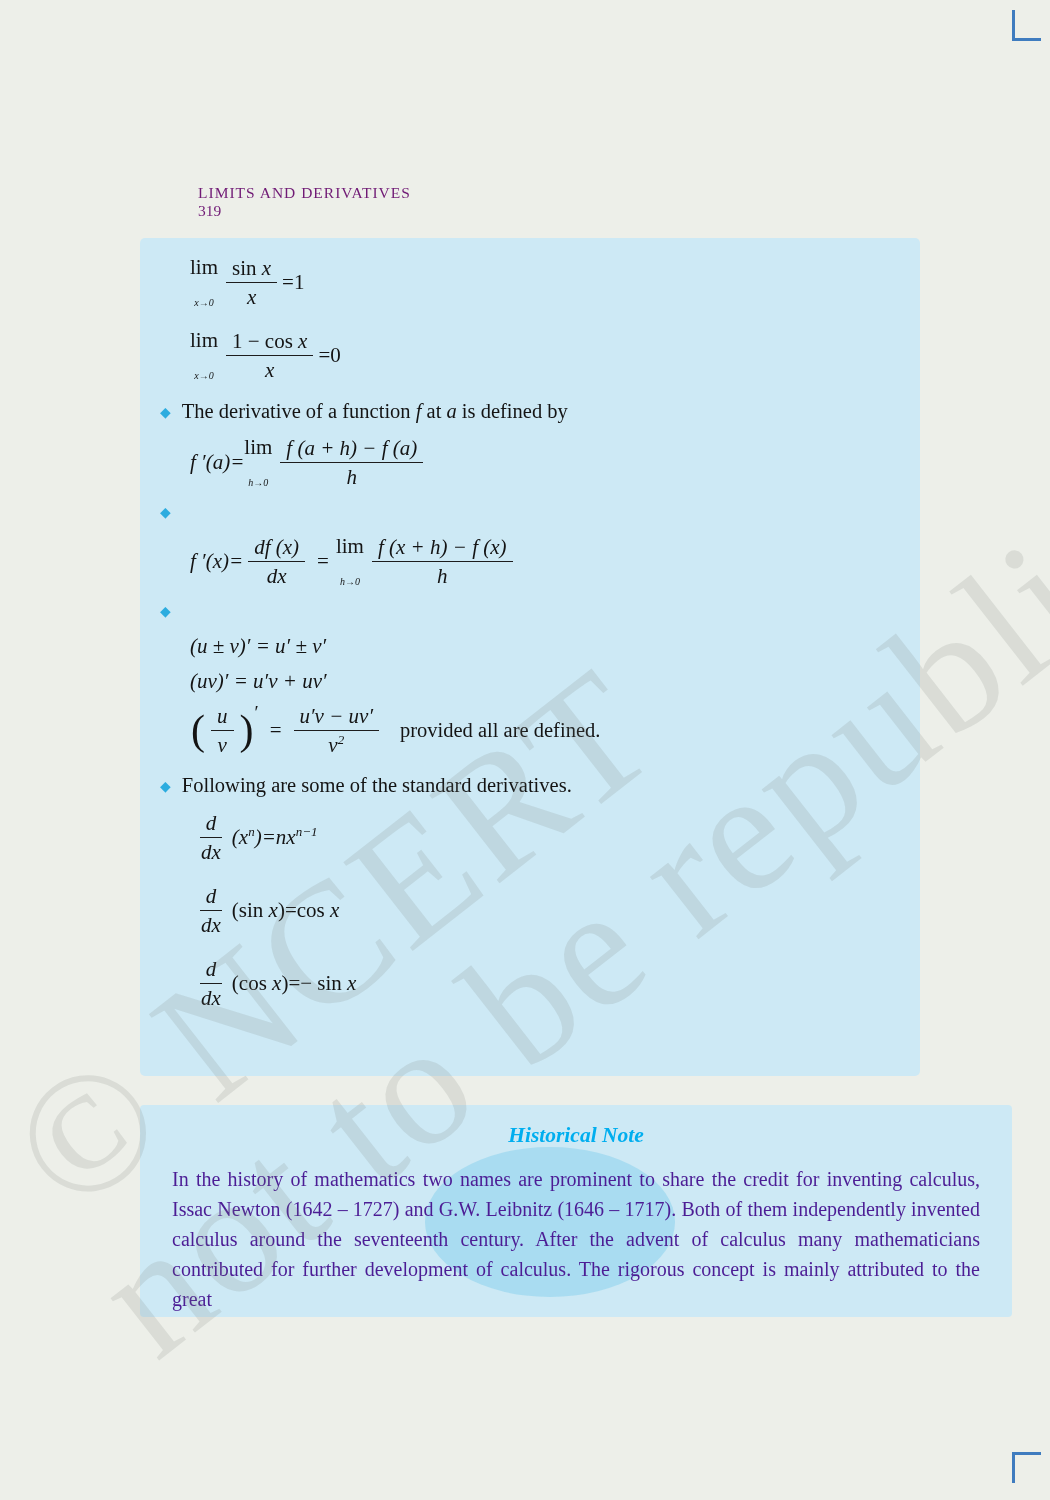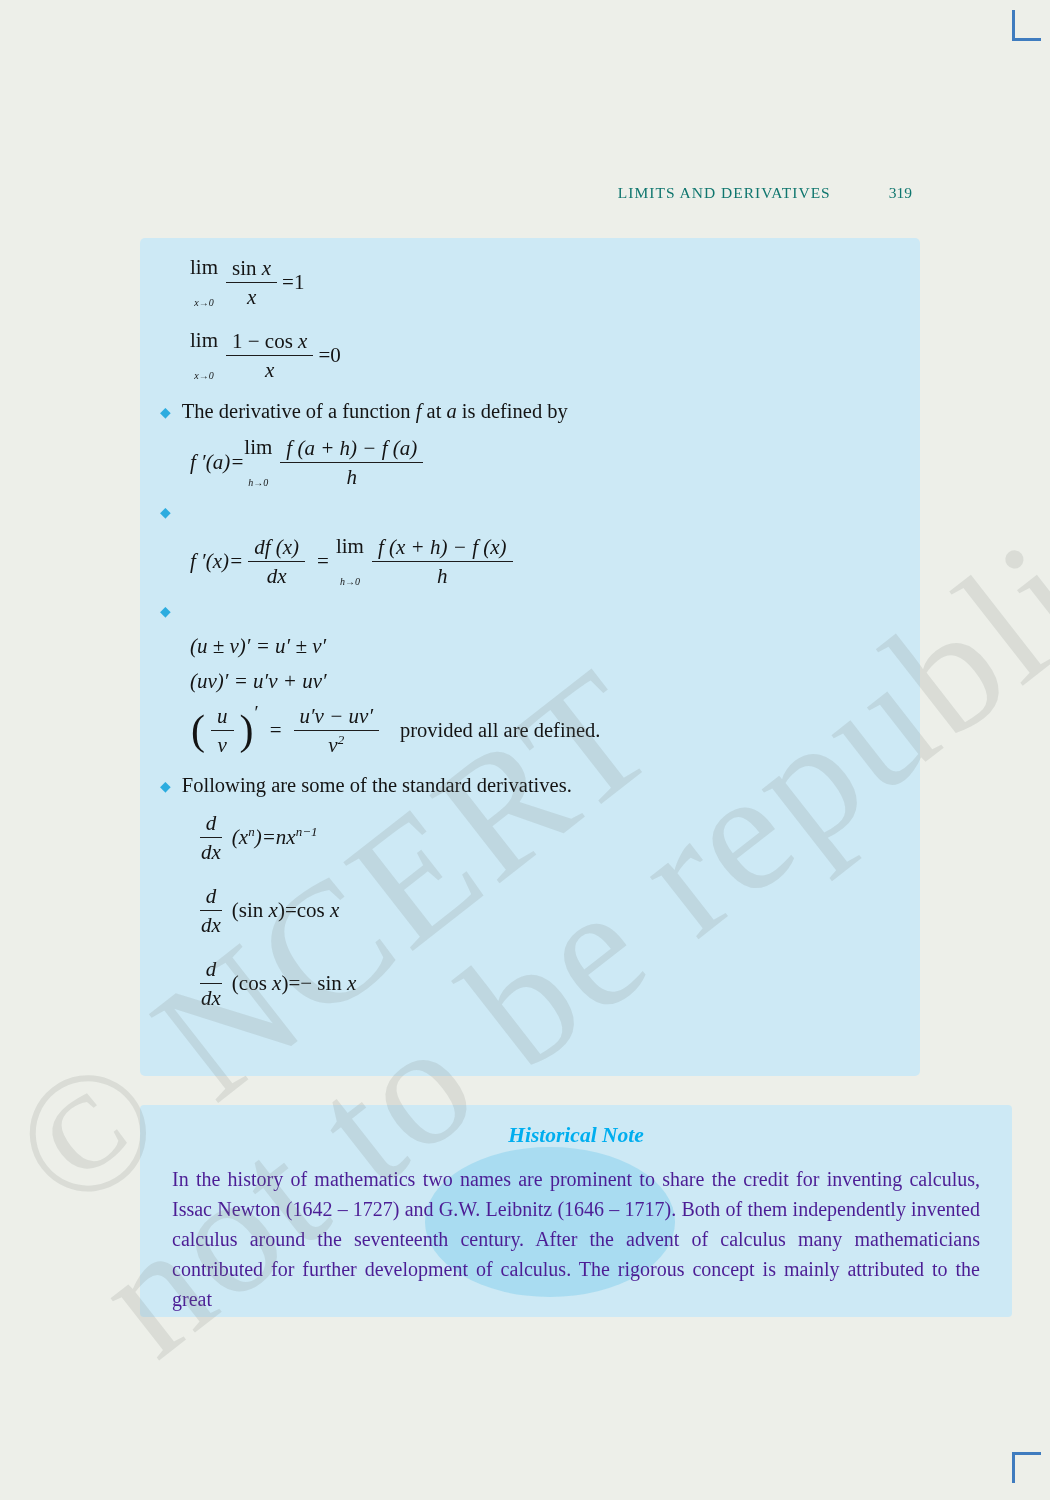--- a/index.html
+++ b/index.html
@@ -27,21 +27,21 @@
   .wm1{left:-25px;top:1095px;}
   .wm2{left:60px;top:1240px;}
   
   .mark{position:absolute;width:26px;height:28px;z-index:4;}
   .mark-tr{top:10px;left:1012px;border-left:3px solid #3f7cbf;border-bottom:3px solid #3f7cbf;}
   .mark-br{top:1452px;left:1012px;border-left:3px solid #3f7cbf;border-top:3px solid #3f7cbf;}
   
   .header{
     position:absolute;top:184px;left:140px;width:772px;
     display:flex;justify-content:flex-end;align-items:baseline;
-    font-size:15.5px;letter-spacing:1px;color:#0f766e;z-index:2;
+    font-size:15.5px;letter-spacing:1px;color:#701a75;z-index:2;flex-direction:column;
   }
   .pagenum{margin-left:58px;letter-spacing:0;}
   
   .sumbox{
     position:absolute;left:140px;top:238px;width:780px;height:838px;
     background:#cde9f5;border-radius:5px;
     box-sizing:border-box;padding:18px 18px 0 0;
     z-index:1;
   }
   .mathrow{

